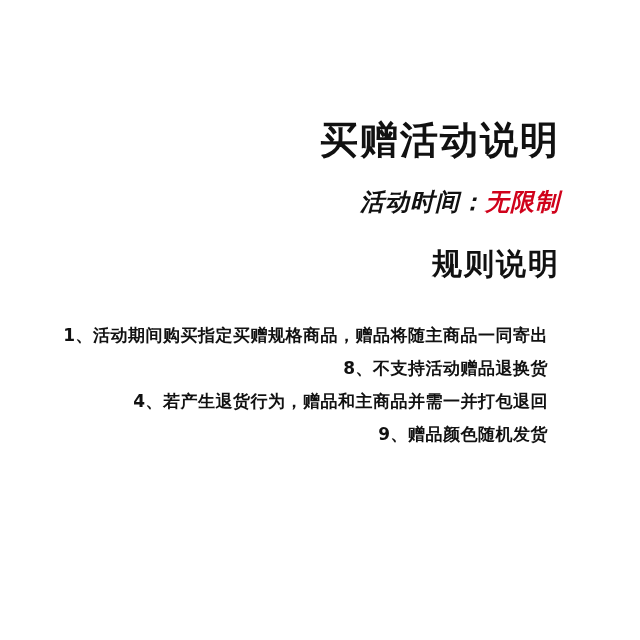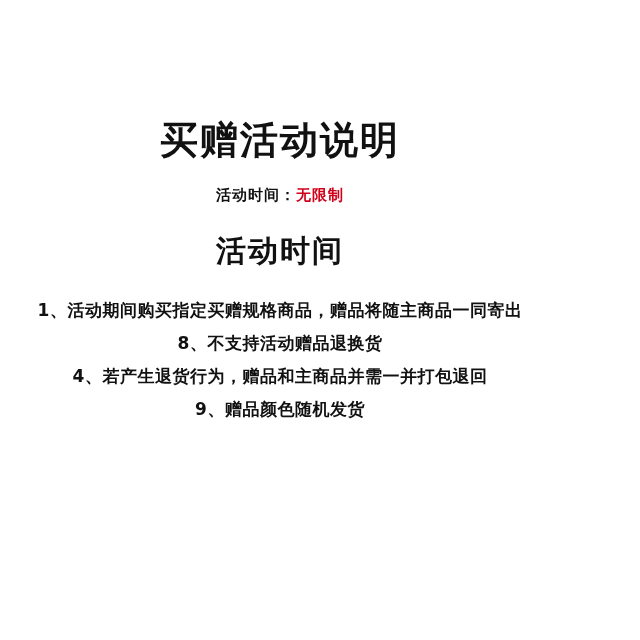--- a/index.html
+++ b/index.html
@@ -19,52 +19,53 @@
     width: 640px;
     height: 640px;
     background: #ffffff;
     box-sizing: border-box;
   }
   .content {
     position: absolute;
     left: 0;
     top: 0;
     width: 560px;
-    text-align: center;
+    text-align: right;
   }
   .main-title {
     margin: 0;
     padding-top: 118px;
     font-size: 38px;
     font-weight: bold;
     letter-spacing: 2px;
     line-height: 1.2;
     color: #111111;
   }
   .period {
     margin: 0;
     padding-top: 22px;
-    font-size: 15px;
+    font-size: 24px;
     font-weight: bold;
     letter-spacing: 1px;
     color: #111111;
+    font-style: italic;
   }
   .period .value {
     color: #d0021b;
   }
   .section-title {
     margin: 0;
     padding-top: 26px;
     font-size: 30px;
     font-weight: bold;
     letter-spacing: 2px;
     color: #111111;
   }
   .rules {
-    margin: 0;
+    margin: 12px;
     padding: 0;
     list-style: none;
     padding-top: 22px;
   }
   .rules li {
     font-size: 17px;
     font-weight: bold;
     line-height: 33px;
     letter-spacing: 0.5px;
     color: #111111;
@@ -76,21 +77,21 @@
 
 <div class="page">
   <div class="content">
 
     <h1 class="main-title">买赠活动说明</h1>
 
     <p class="period">
       <span>活动时间：</span><span class="value">无限制</span>
     </p>
 
-    <h2 class="section-title">活动时间</h2>
+    <h2 class="section-title">规则说明</h2>
 
     <ul class="rules">
       <li>1、活动期间购买指定买赠规格商品，赠品将随主商品一同寄出</li>
       <li>8、不支持活动赠品退换货</li>
       <li>4、若产生退货行为，赠品和主商品并需一并打包退回</li>
       <li>9、赠品颜色随机发货</li>
     </ul>
 
   </div>
 </div>

